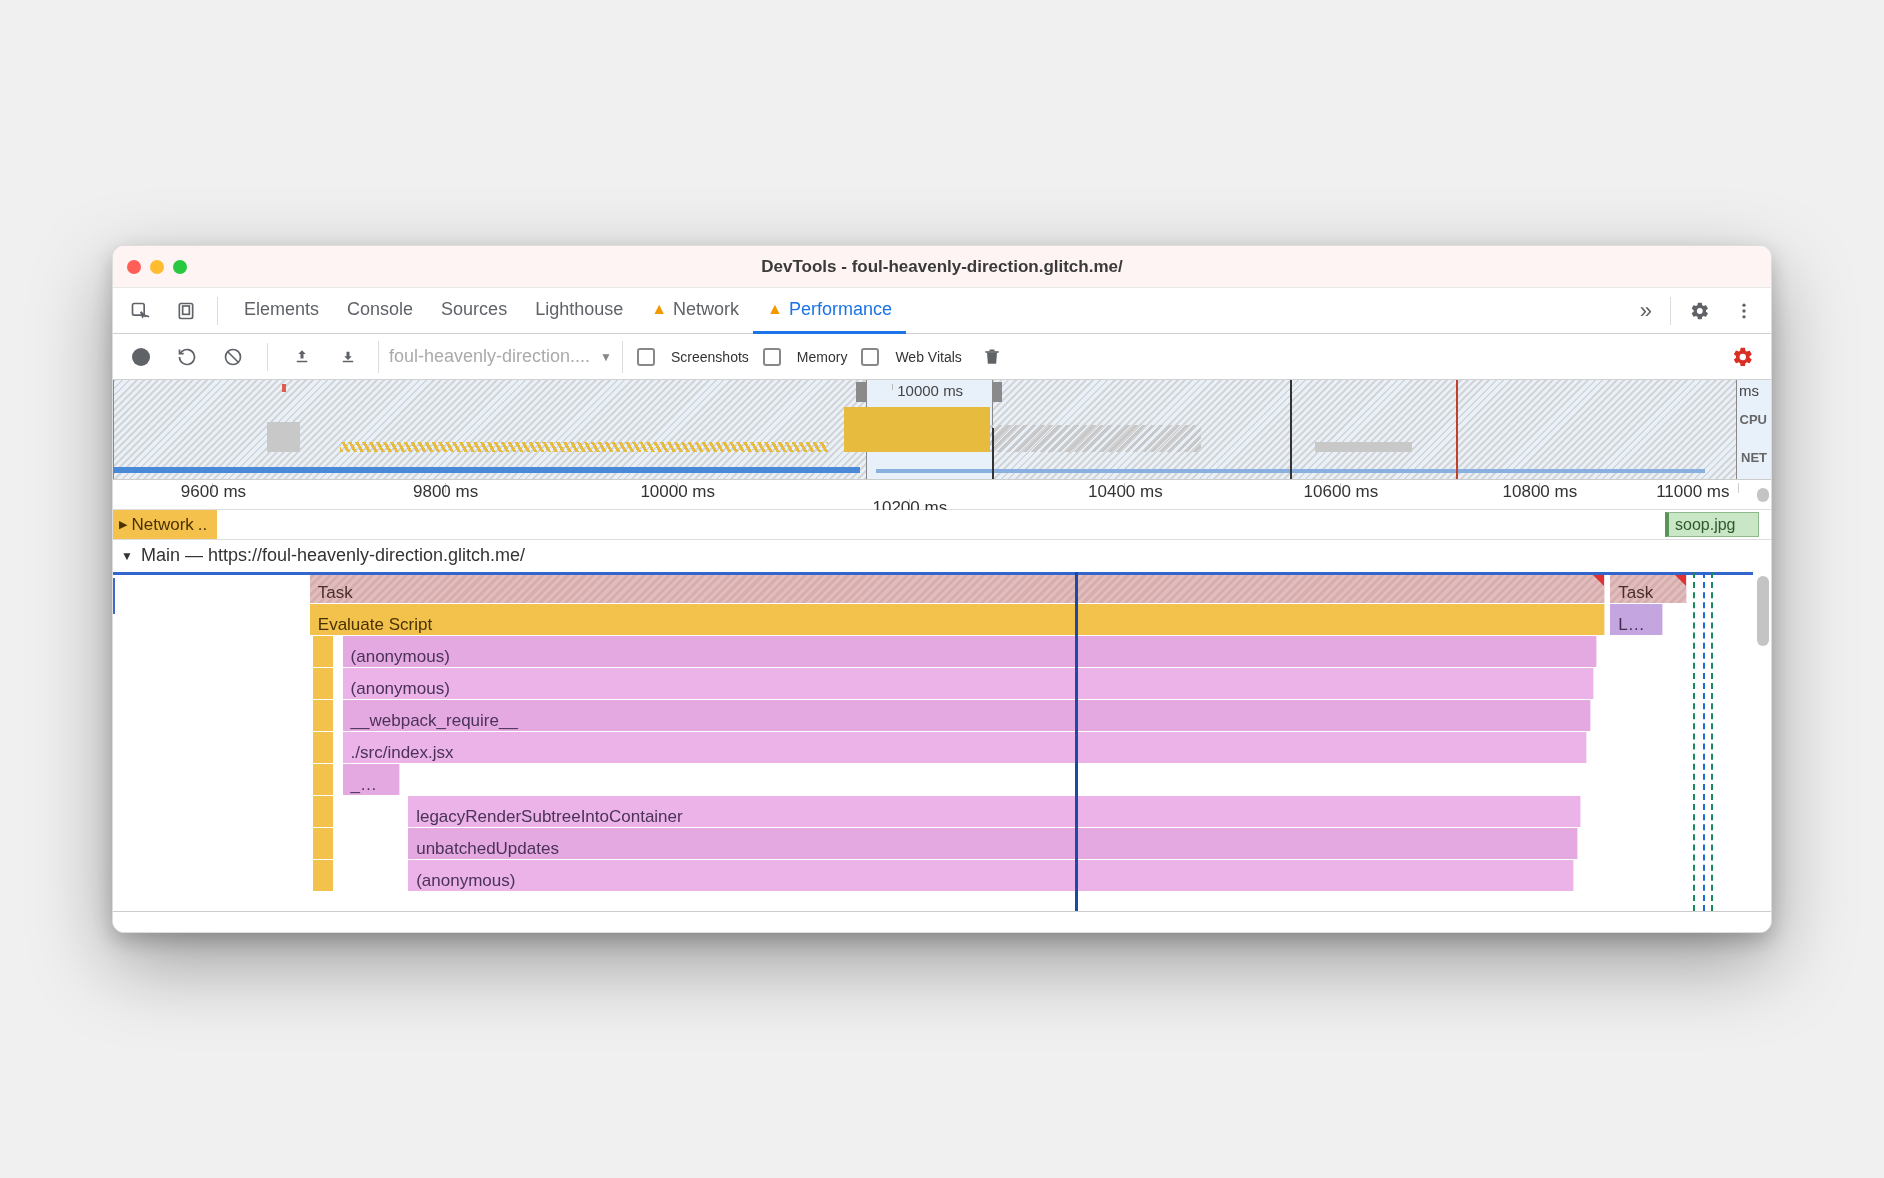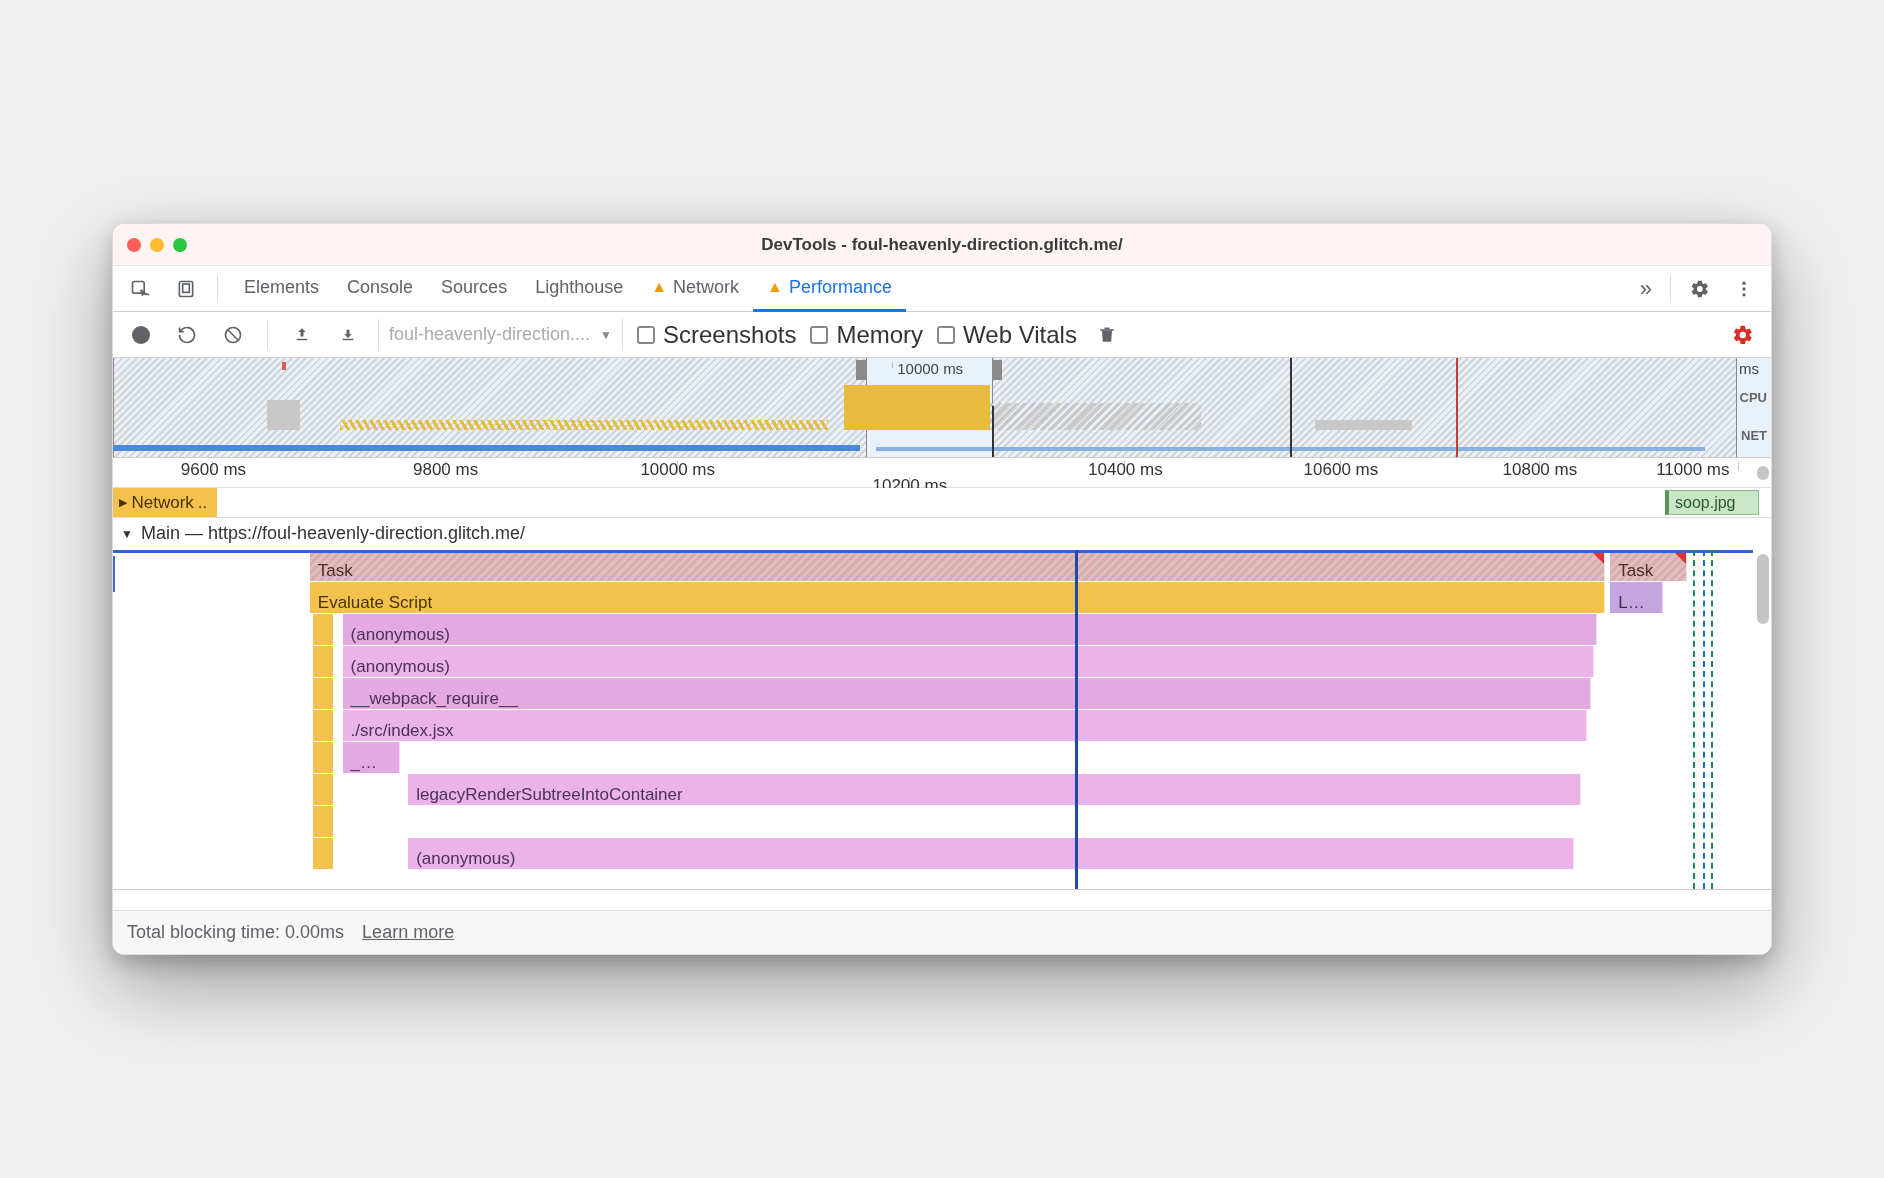--- a/index.html
+++ b/index.html
@@ -70,21 +70,21 @@
     padding: 0 12px; border-bottom: 1px solid #d0d0d0;
   }
   .tbtn { width: 32px; height: 32px; display:flex; align-items:center; justify-content:center; color:#5f6368; cursor:pointer;}
   .rec-dot { width: 18px; height: 18px; border-radius: 50%; background:#5f6368;}
   .select {
     flex: 0 0 auto; display:flex; align-items:center; gap:10px;
     color:#aaa; font-size:18px; padding: 0 10px; cursor:pointer;
     border-left: 1px solid #ddd;border-right:1px solid #ddd; height:32px;
   }
   .select .chev { font-size:12px; color:#888;}
-  .cb { display:flex; align-items:center; gap:8px; font-size:24px; color:#333; cursor:pointer;}
+  .cb { display:flex; align-items:center; gap:16px; font-size:14px; color:#333; cursor:pointer;}
   .cb-box { width:18px; height:18px; border:2px solid #888; border-radius:3px;}
   .gear-red { color:#d93025; }
   .trash { color:#5f6368;}
   
   .overview {
     position: relative; height: 100px; background:#e8f0fa;
     border-bottom: 1px solid #ccc;
   }
   .ov-ticks { position:absolute; top:4px; left:0; right:0; height:18px; font-size:15px; color:#444;}
   .ov-tick { position:absolute; border-left:1px solid #bbb; height:6px; top:0; padding-left:4px; top:0;}
@@ -406,20 +406,23 @@
         </div>
         <div class="bar violet-light" style="top: 160px; height: 31px; left: 14%; width: 75.9%;">
           <span>./src/index.jsx</span>
         </div>
         <div class="bar violet" style="top: 192px; height: 31px; left: 14%; width: 3.5%;">
           <span>_…</span>
         </div>
         <div class="bar violet-light" style="top: 224px; height: 31px; left: 18%; width: 71.5%;">
           <span>legacyRenderSubtreeIntoContainer</span>
         </div>
+        <div class="bar violet" style="top: 256px; height: 31px; left: 18%; width: 71.3%;">
+          <span>unbatchedUpdates</span>
+        </div>
         <div class="bar violet-light" style="top: 288px; height: 31px; left: 18%; width: 71.1%;">
           <span>(anonymous)</span>
         </div>
         <div class="yellow-sliver" style="top: 64px; height: 31px; left: 12.2%; width: 1.2%;"></div>
         <div class="yellow-sliver" style="top: 96px; height: 31px; left: 12.2%; width: 1.2%;"></div>
         <div class="yellow-sliver" style="top: 128px; height: 31px; left: 12.2%; width: 1.2%;"></div>
         <div class="yellow-sliver" style="top: 160px; height: 31px; left: 12.2%; width: 1.2%;"></div>
         <div class="yellow-sliver" style="top: 192px; height: 31px; left: 12.2%; width: 1.2%;"></div>
         <div class="yellow-sliver" style="top: 224px; height: 31px; left: 12.2%; width: 1.2%;"></div>
         <div class="yellow-sliver" style="top: 256px; height: 31px; left: 12.2%; width: 1.2%;"></div>
@@ -437,18 +440,14 @@
       <span style="left:4.8%"></span>
         <span style="left:6%"></span>
         <span style="left:7.2%"></span>
       <span style="left:8.4%"></span>
     </div>
     <div class="scrolly" style="top:4px;height:70px"></div>
   </div>
 
   <div style="height:20px;background:#fff"></div>
 
-  <div class="footer">
-    <span>Total blocking time: 0.00ms</span>
-    <a>Learn more</a>
-  </div>
 
 </div>
 
 </body></html>

